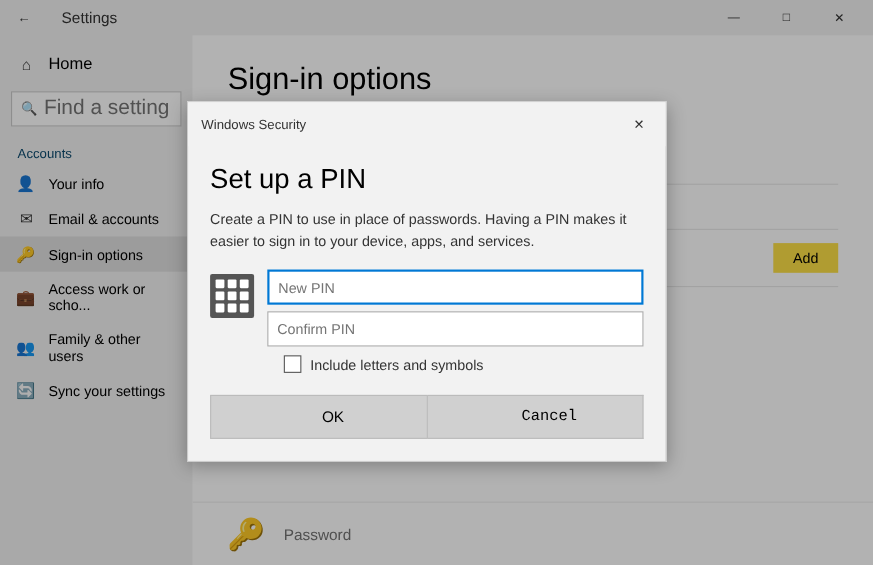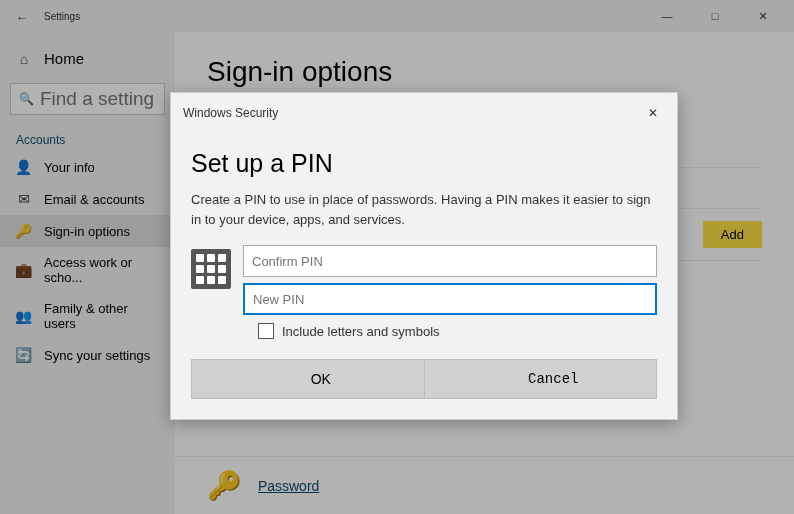--- a/index.html
+++ b/index.html
@@ -23,21 +23,21 @@
       position: absolute;
       top: 0; left: 0; right: 0;
       z-index: 1;
     }
     .title-bar-back {
       width: 28px; height: 28px;
       display: flex; align-items: center; justify-content: center;
       cursor: pointer; color: #333; font-size: 12px;
     }
     .title-bar-title {
-      font-size: 10px; color: #333; margin-left: 8px;
+      font-size: 14px; color: #333; margin-left: 20px;
     }
     .title-bar-controls {
       margin-left: auto;
       display: flex; align-items: center; gap: 2px;
     }
     .title-bar-btn {
       width: 46px; height: 32px;
       display: flex; align-items: center; justify-content: center;
       cursor: pointer; font-size: 11px; color: #333;
     }
@@ -134,37 +134,37 @@
       position: absolute;
       bottom: 0; left: 0; right: 0;
       padding: 12px 32px;
       background: white;
       display: flex; align-items: center; gap: 16px;
       border-top: 1px solid #eee;
     }
     .password-icon {
       font-size: 28px; color: #333;
     }
-    .password-info-title { font-size: 14px; color: #0c4a6e; font-weight: 500; text-decoration: underline; }
+    .password-info-title { font-size: 14px; color: #737373; font-weight: 500; }
     .password-info-desc { font-size: 12px; color: #555; }
 
     
     .overlay {
       position: absolute;
       top: 0; left: 0; right: 0; bottom: 0;
       background: rgba(0,0,0,0.3);
       z-index: 100;
       display: flex; align-items: flex-start; justify-content: flex-start;
     }
 
     
     .dialog {
       position: absolute;
       top: 92px; left: 170px;
-      width: 508px;
+      width: 436px;
       background: #f2f2f2;
       border: 1px solid #ccc;
       box-shadow: 0 4px 16px rgba(0,0,0,0.3);
       z-index: 200;
     }
     .dialog-title-bar {
       display: flex; align-items: center; justify-content: space-between;
       padding: 8px 12px;
       background: #f2f2f2;
     }
@@ -361,22 +361,22 @@
             <div class="pin-dot"></div>
           <div class="pin-dot"></div>
             <div class="pin-dot"></div>
             <div class="pin-dot"></div>
           <div class="pin-dot"></div>
             <div class="pin-dot"></div>
             <div class="pin-dot"></div>
         </div>
       </div>
       <div class="pin-inputs">
+        <input class="pin-input active-border" type="password" placeholder="New PIN" style="">
         <input class="pin-input" type="password" placeholder="Confirm PIN" style="">
-        <input class="pin-input active-border" type="password" placeholder="New PIN" style="">
       </div>
     </div>
     <div class="checkbox-row">
       <div class="checkbox-box"></div>
       <span class="checkbox-label">Include letters and symbols</span>
     </div>
     <div class="dialog-buttons">
       <button class="dialog-btn">OK</button>
       <button class="dialog-btn">Cancel</button>
     </div>

